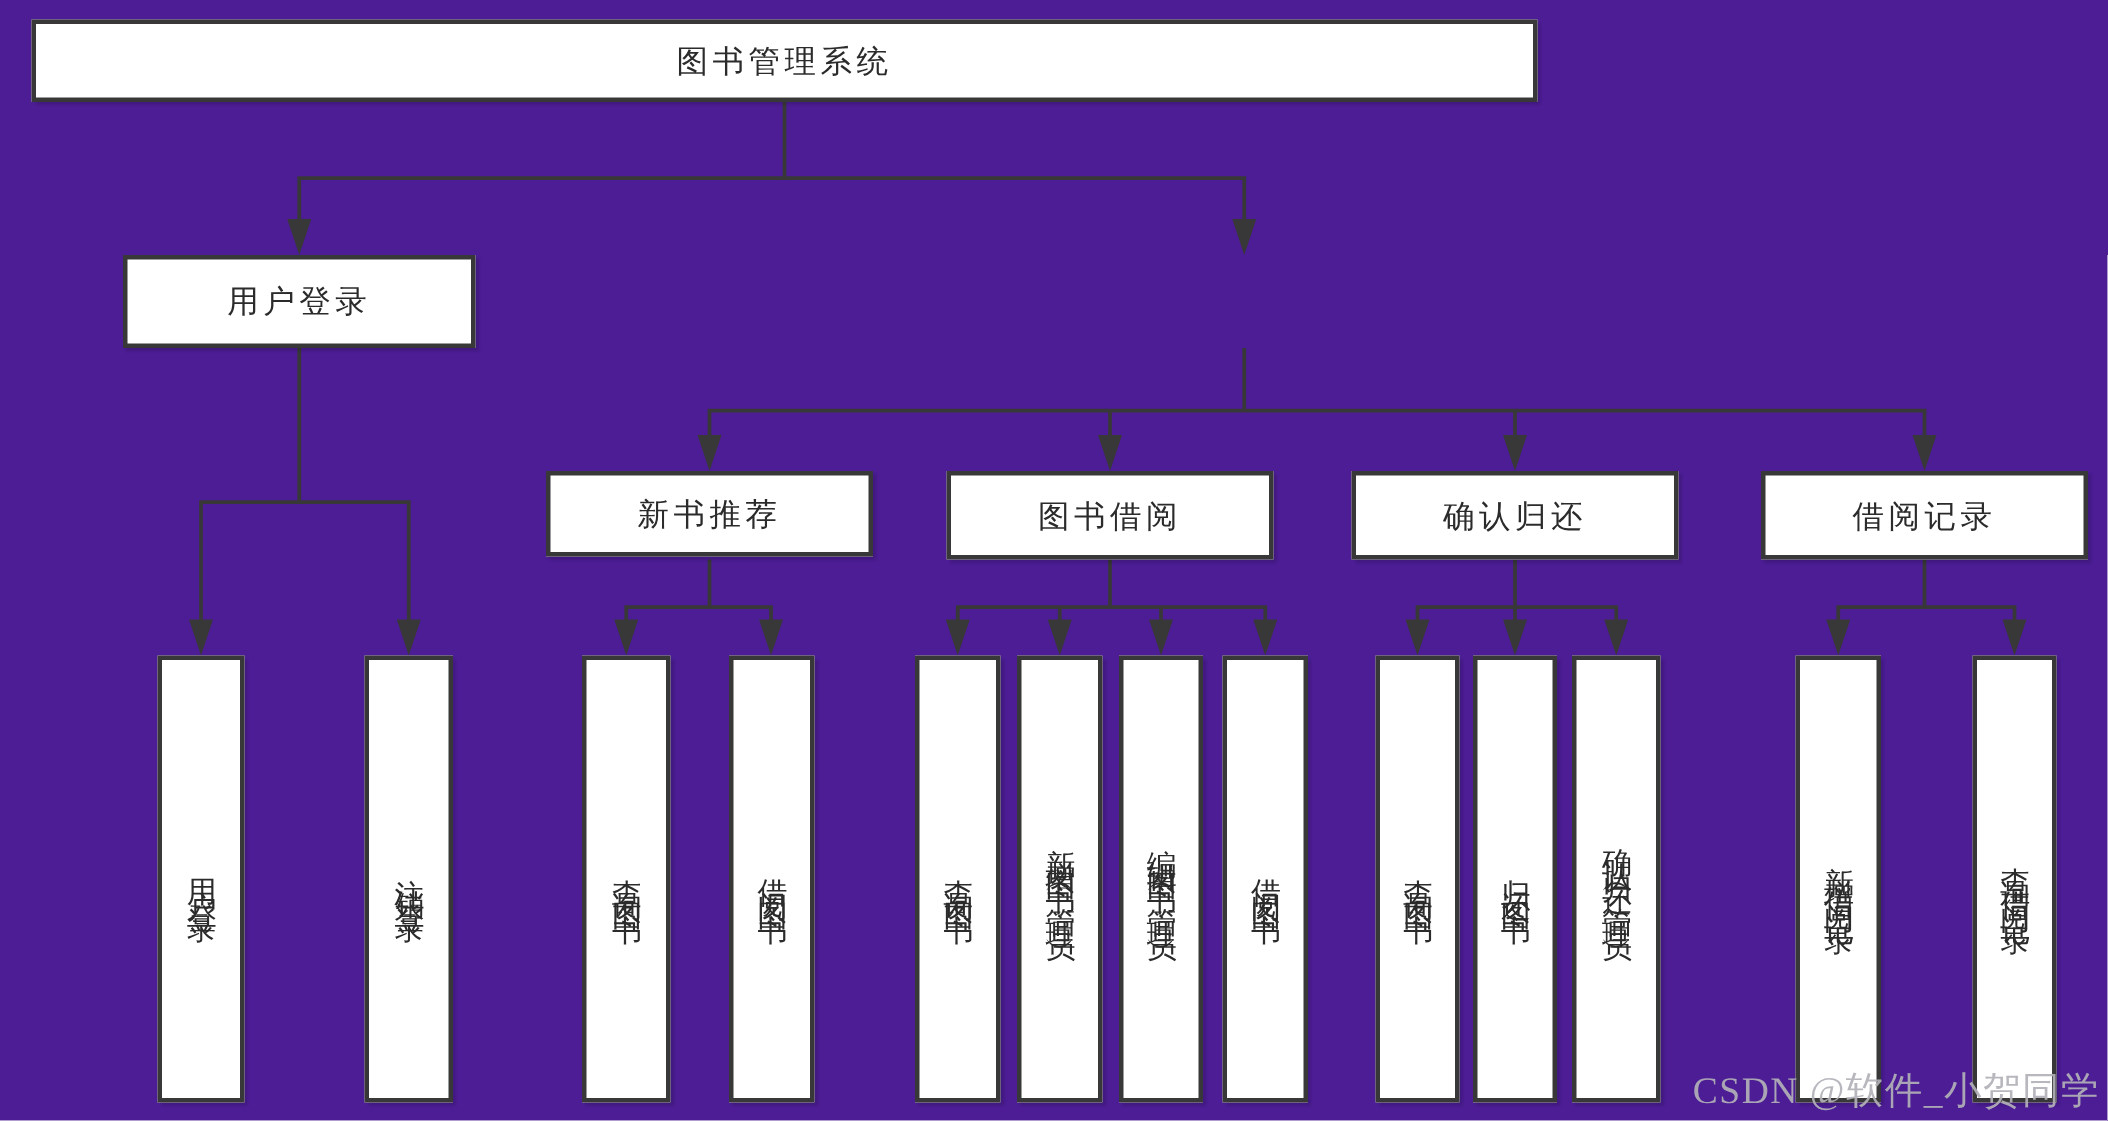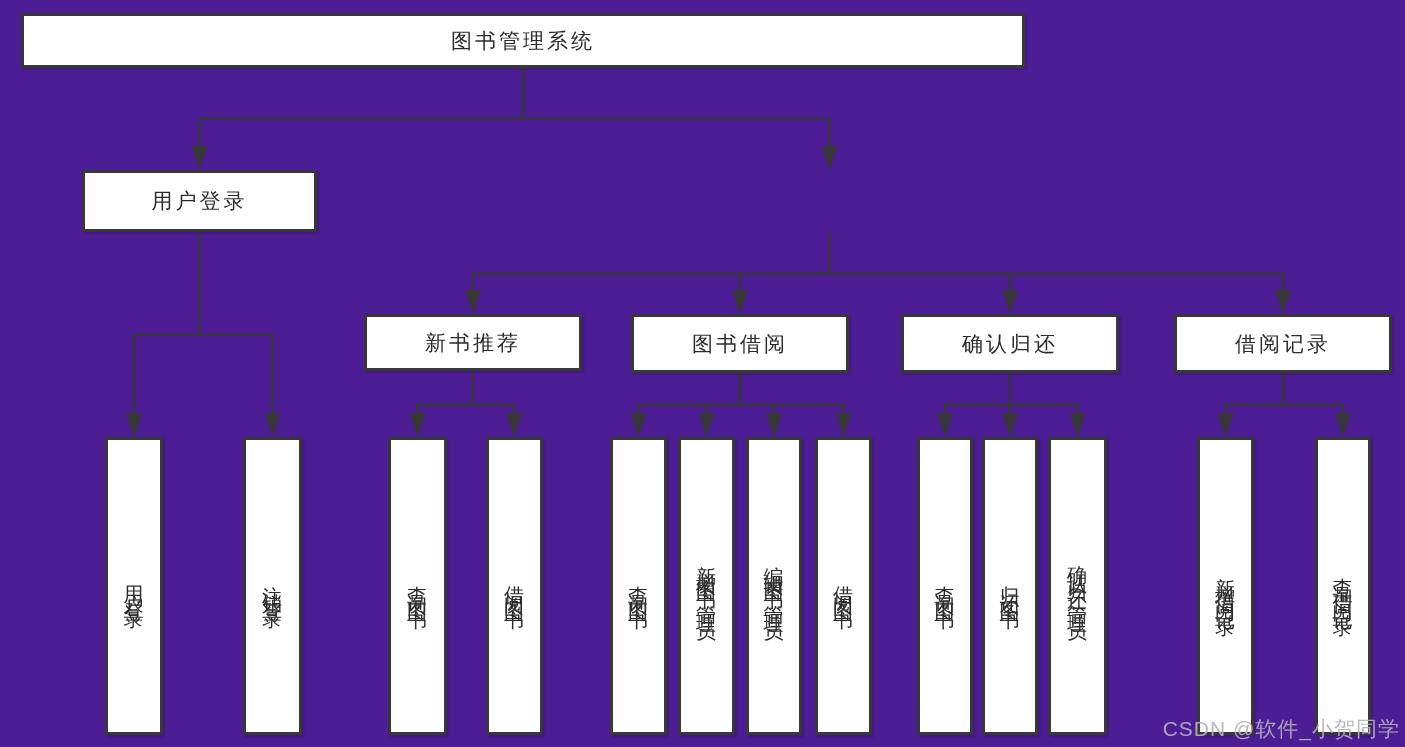--- a/index.html
+++ b/index.html
@@ -14,22 +14,22 @@
     display:flex;align-items:center;justify-content:center;
     box-shadow:2px 2px 2px rgba(0,0,0,0.15);
   }
   .box-h .lbl{font-size:21px;letter-spacing:3px;white-space:nowrap;}
   .box-v .lbl{
     writing-mode:vertical-rl;text-orientation:mixed;
     font-size:20px;letter-spacing:8px;line-height:1;white-space:nowrap;
   }
   .watermark{
     position:absolute;right:5px;bottom:4px;
-    font-size:21px;letter-spacing:1px;color:#b3b1b8;opacity:0.92;
-    white-space:nowrap;z-index:5;
+    font-size:25px;letter-spacing:1px;color:#b3b1b8;opacity:0.92;
+    white-space:nowrap;z-index:5;font-family:Liberation Serif, serif;
   }
 </style>
 </head>
 <body>
 
 <div class="stage">
 
   <svg class="wires" viewBox="0 0 1405 747">
     <g stroke="#383838" stroke-width="2.5" fill="none">
       <path d="M523 68 V120 M198.3 118.8 H830.8 M199.5 118 V150 M829.5 118 V150"></path>

